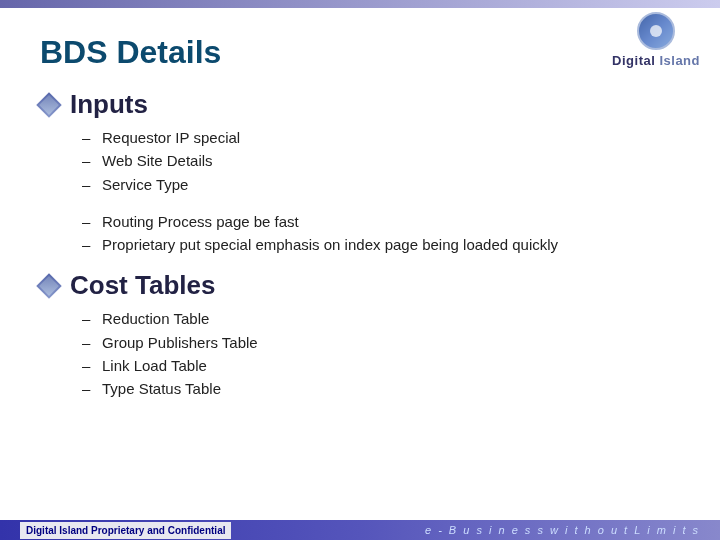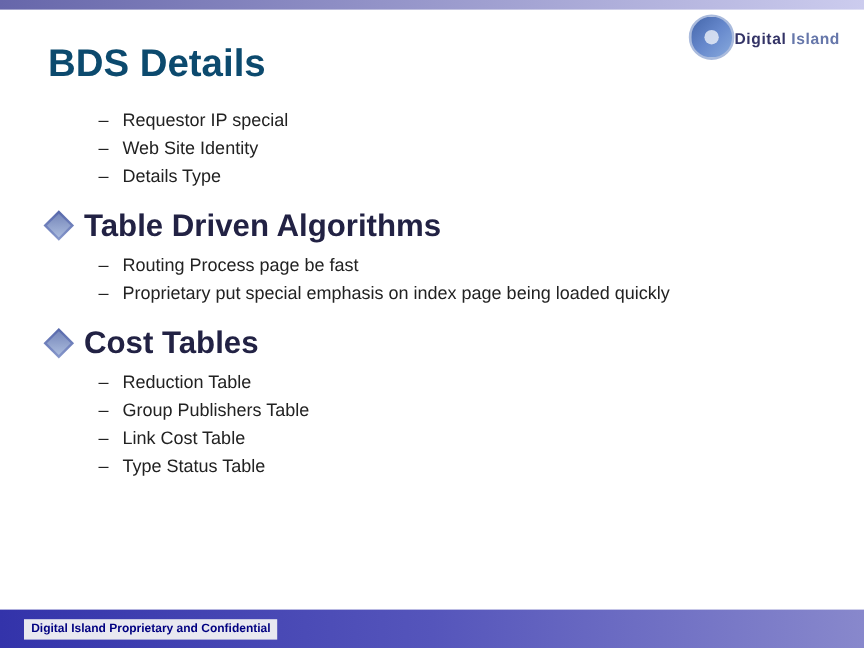--- a/index.html
+++ b/index.html
@@ -30,21 +30,21 @@
       height: 8px;
       background: linear-gradient(to right, #6666aa, #9999cc, #ccccee);
     }
 
     
     .bottom-bar {
       position: absolute;
       bottom: 0;
       left: 0;
       right: 0;
-      height: 32px;
+      height: 20px;
       background: linear-gradient(to right, #3333aa, #5555bb, #8888cc);
       display: flex;
       align-items: center;
       justify-content: space-between;
       padding: 0 20px;
     }
 
     .bottom-left-text {
       color: #000080;
       font-size: 10px;
@@ -59,21 +59,21 @@
       letter-spacing: 2px;
       font-style: italic;
     }
 
     
     .logo-area {
       position: absolute;
       top: 12px;
       right: 20px;
       display: flex;
-      flex-direction: row;
+      flex-direction: column;
       align-items: center;
     }
 
     .logo-circle {
       width: 38px;
       height: 38px;
       border-radius: 50%;
       background: linear-gradient(135deg, #4466aa, #6688cc, #88aadd);
       border: 2px solid #aabbdd;
       display: flex;
@@ -187,41 +187,41 @@
     <div class="logo-text">
       Digital <span>Island</span>
     </div>
   </div>
 
   <div class="slide-title">BDS Details</div>
 
   <div class="content">
 
     <div class="section">
-      <div class="sub-items">
-        <div class="sub-item">
-          <span class="dash">–</span>
-          <span class="item-text">Requestor IP special</span>
-        </div>
-        <div class="sub-item">
-          <span class="dash">–</span>
-          <span class="item-text">Web Site Identity</span>
-        </div>
-        <div class="sub-item">
-          <span class="dash">–</span>
-          <span class="item-text">Details Type</span>
-        </div>
-      </div>
-    </div>
-
-    <div class="section">
       <div class="section-header">
         <div class="diamond"></div>
-        <span class="section-title">Table Driven Algorithms</span>
-      </div>
+        <span class="section-title">Inputs</span>
+      </div>
+      <div class="sub-items">
+        <div class="sub-item">
+          <span class="dash">–</span>
+          <span class="item-text">Requestor IP special</span>
+        </div>
+        <div class="sub-item">
+          <span class="dash">–</span>
+          <span class="item-text">Web Site Details</span>
+        </div>
+        <div class="sub-item">
+          <span class="dash">–</span>
+          <span class="item-text">Service Type</span>
+        </div>
+      </div>
+    </div>
+
+    <div class="section">
       <div class="sub-items">
         <div class="sub-item">
           <span class="dash">–</span>
           <span class="item-text">Routing Process page be fast</span>
         </div>
         <div class="sub-item">
           <span class="dash">–</span>
           <span class="item-text">Proprietary put special emphasis on index page being loaded quickly</span>
         </div>
       </div>
@@ -236,28 +236,29 @@
         <div class="sub-item">
           <span class="dash">–</span>
           <span class="item-text">Reduction Table</span>
         </div>
         <div class="sub-item">
           <span class="dash">–</span>
           <span class="item-text">Group Publishers Table</span>
         </div>
         <div class="sub-item">
           <span class="dash">–</span>
-          <span class="item-text">Link Cost Table</span>
+          <span class="item-text">Link Load Table</span>
         </div>
         <div class="sub-item">
           <span class="dash">–</span>
           <span class="item-text">Type Status Table</span>
         </div>
       </div>
     </div>
 
   </div>
 
   <div class="bottom-bar">
     <span class="bottom-left-text">Digital Island Proprietary and Confidential</span>
+    <span class="bottom-right-text">e - B u s i n e s s   w i t h o u t   L i m i t s</span>
   </div>
 
 </div>
 
 </body></html>

